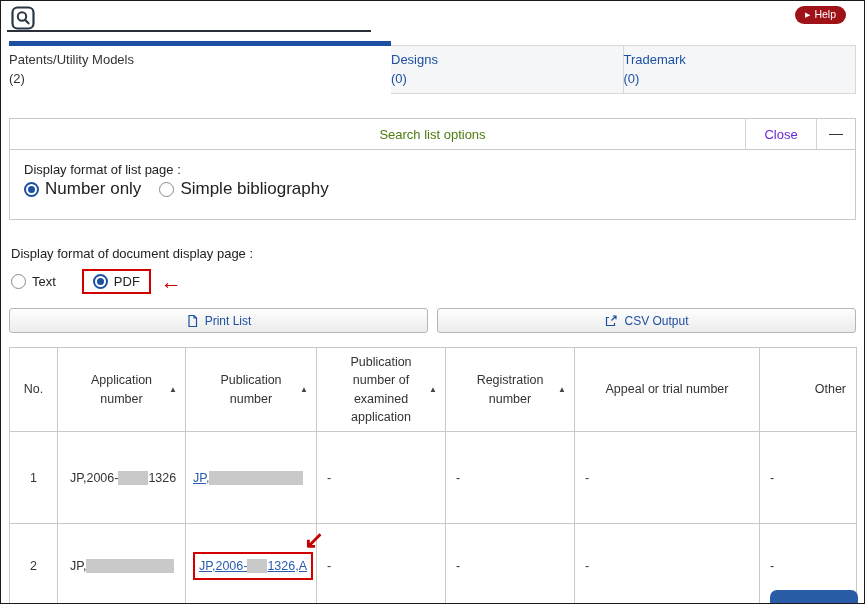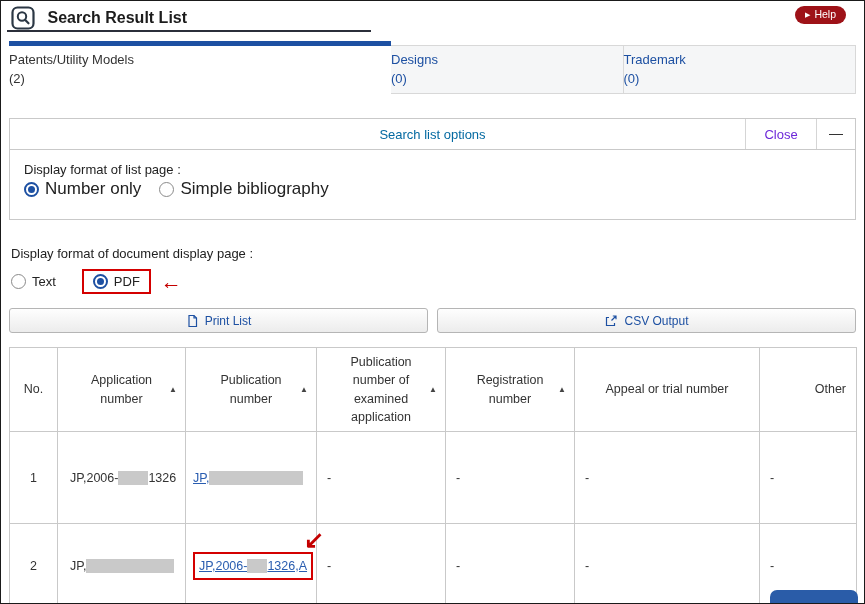--- a/index.html
+++ b/index.html
@@ -19,21 +19,21 @@
   
   .tabs { display:flex; margin:6px 8px 0 8px; height:53px; }
   .tab { flex:1; display:flex; flex-direction:column; align-items:flex-start; justify-content:center;
     font-size:13px; line-height:1.45; background:#f5f6f7; border:1px solid #d8d8d8; color:#1d50a2; cursor:pointer; margin-top:4px; }
   .tab + .tab { border-left:none; }
   .tab.active { flex:none; width:382px; margin-top:0; background:#fff; border:none; border-top:5px solid #1d50a2; color:#333; }
 
   
   .panel { margin:24px 8px 0; border:1px solid #c9c9c9; }
   .panel-header { position:relative; height:31px; border-bottom:1px solid #c9c9c9; }
-  .panel-title { position:absolute; left:0; right:0; text-align:center; line-height:31px; font-size:13px; color:#0369a1; cursor:pointer; }
+  .panel-title { position:absolute; left:0; right:0; text-align:center; line-height:31px; font-size:13px; color:#4d7c0f; cursor:pointer; }
   .panel-close { position:absolute; right:38px; top:0; width:72px; height:100%; border-left:1px solid #d5d5d5; border-right:1px solid #d5d5d5;
     text-align:center; line-height:31px; font-size:13px; color:#6d28d9; cursor:pointer; background:#fff; }
   .panel-min { position:absolute; right:0; top:0; width:38px; height:100%; text-align:center; line-height:29px; font-size:14px; color:#333; cursor:pointer; background:#fff; }
   .panel-body { padding:12px 14px 20px; }
   .panel-label { font-size:13px; color:#222; margin-bottom:2px; }
   .radio-row { display:flex; align-items:center; font-size:17px; color:#222; }
   .radio-item { display:inline-flex; align-items:center; gap:6px; margin-right:18px; cursor:pointer; }
   .radio { width:15px; height:15px; border-radius:50%; border:1px solid #8a8a8a; background:#fff; display:inline-block; position:relative; flex:none; }
   .radio.sel { border:2px solid #1d50a2; }
   .radio.sel::after { content:""; position:absolute; inset:2px; border-radius:50%; background:#1d50a2; }
@@ -75,21 +75,20 @@
 <body>
 
 <div class="page">
 
   <div class="header">
     <svg class="title-icon" width="24" height="24" viewBox="0 0 24 24">
       <rect x="1.5" y="1.5" width="21" height="21" rx="5" fill="none" stroke="#2b3744" stroke-width="2.2"></rect>
       <circle cx="11" cy="10.5" r="4.2" fill="none" stroke="#2b3744" stroke-width="2"></circle>
       <line x1="14" y1="13.8" x2="17.5" y2="17.3" stroke="#2b3744" stroke-width="2.2" stroke-linecap="round"></line>
     </svg>
-    <span class="page-title">Search Result List</span>
     <div class="header-underline"></div>
     <div class="help-button">
       <span class="help-play">▶</span>
       <span>Help</span>
     </div>
   </div>
 
   <div class="tabs">
     <div class="tab active">
       <span>Patents/Utility Models</span>

